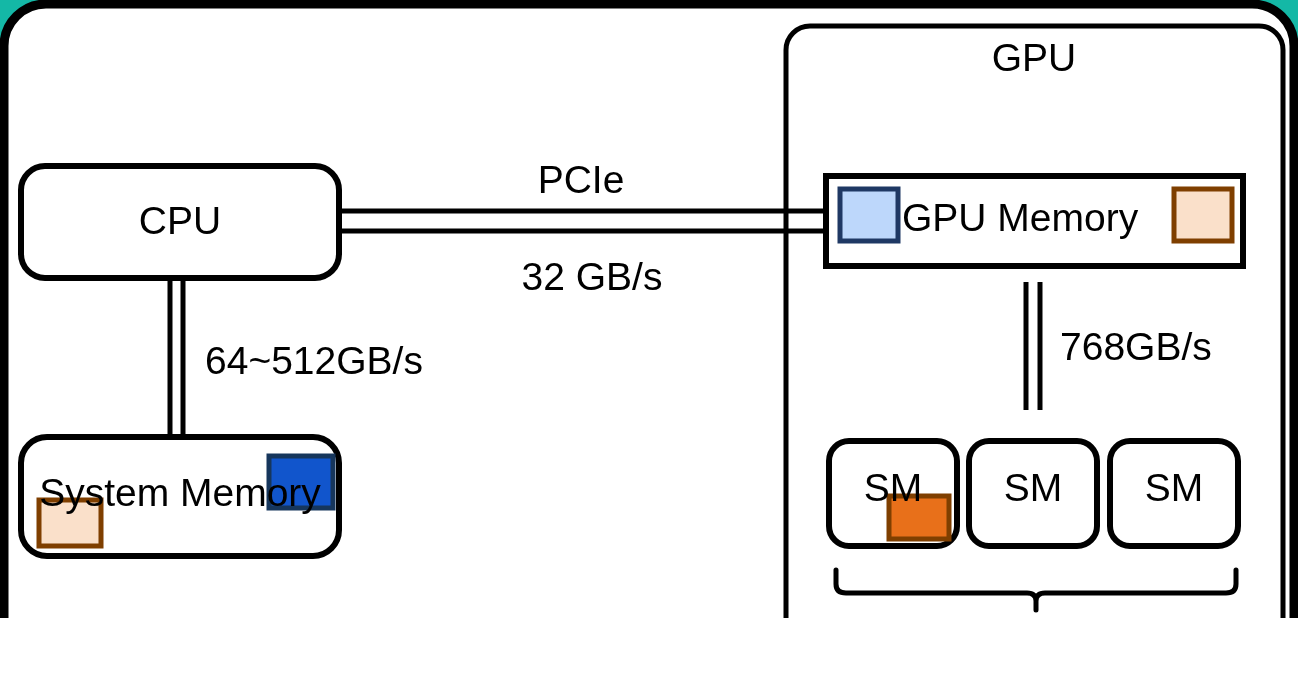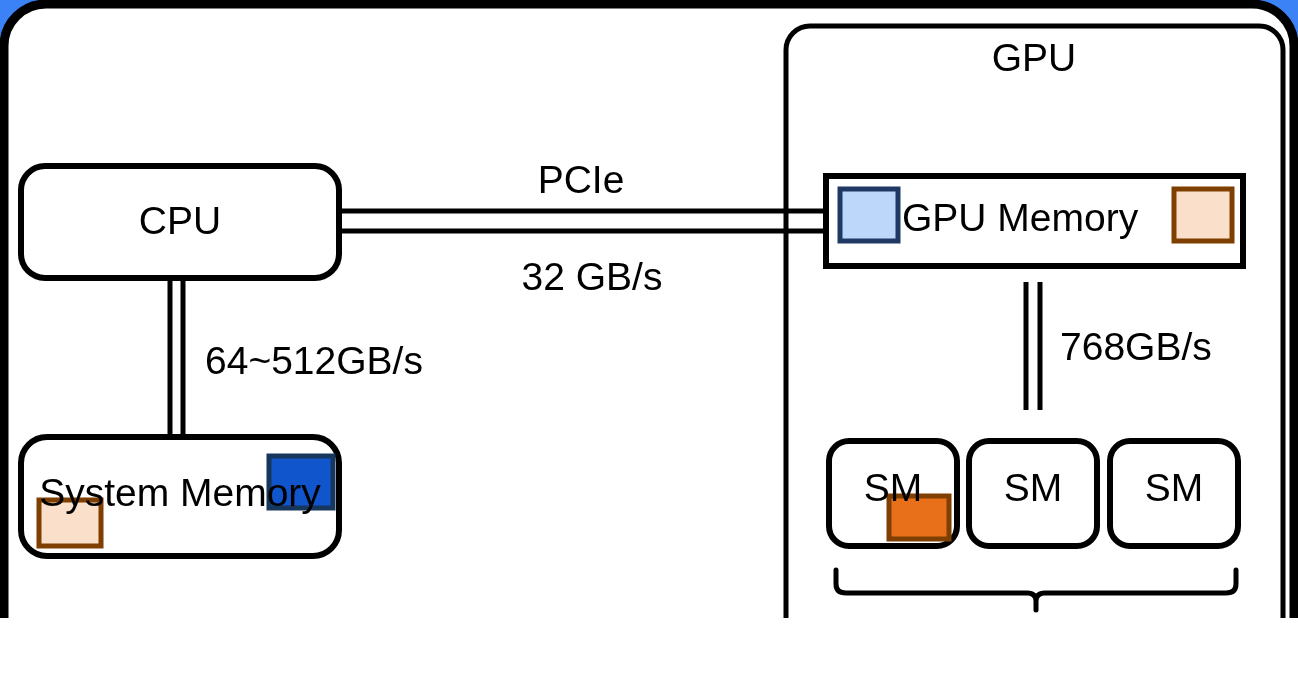--- a/index.html
+++ b/index.html
@@ -8,21 +8,21 @@
     padding: 0;
     background: #ffffff;
   }
   body {
     font-family: "Liberation Sans", sans-serif;
   }
   #canvas {
     position: relative;
     width: 1298px;
     height: 618px;
-    background: #3b82f6;
+    background: #14b8a6;
     overflow: hidden;
   }
   #canvas svg {
     position: absolute;
     top: 0;
     left: 0;
   }
   .lbl {
     fill: #000000;
     font-family: "Liberation Sans", sans-serif;

